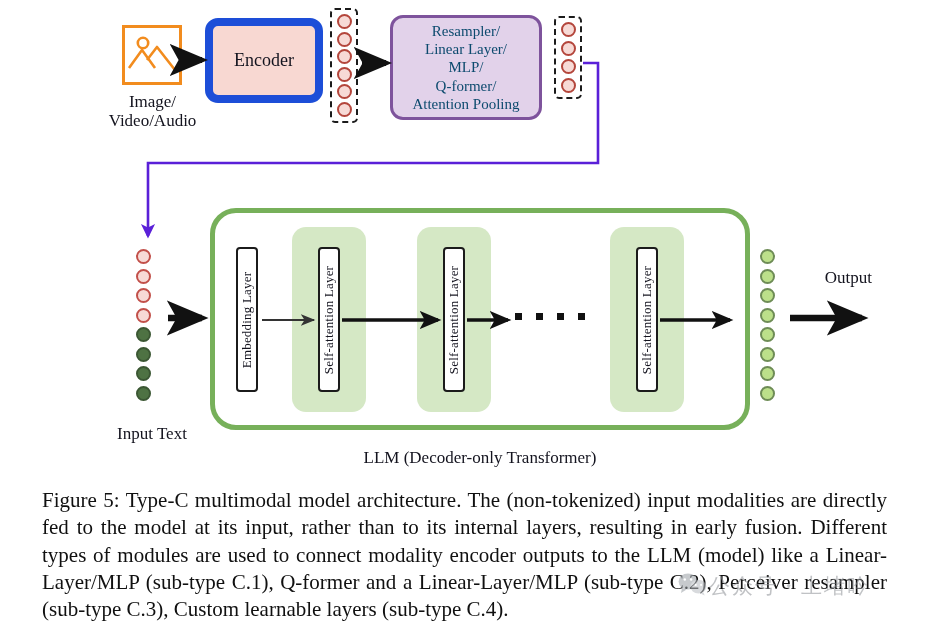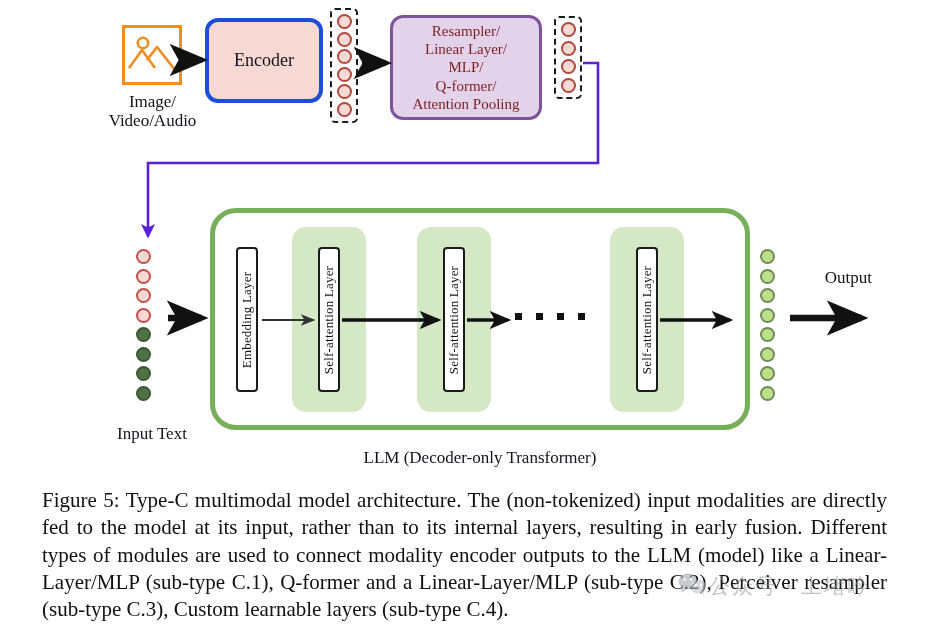--- a/index.html
+++ b/index.html
@@ -13,29 +13,29 @@
 
   
   #modality-icon{left:122px;top:25px;width:60px;height:60px;
       border:3px solid #F28C1E;box-sizing:border-box;background:#fff;}
   #modality-icon svg{display:block;}
 
   .modality-caption{left:95px;top:92px;width:115px;font-size:17px;}
 
   
   #encoder-box{left:205px;top:18px;width:118px;height:85px;
-      background:#F8D8D2;border:4px solid #1d4ed8;border-radius:13px;
+      background:#F8D8D2;border:8px solid #1d4ed8;border-radius:13px;
       box-sizing:border-box;display:flex;align-items:center;justify-content:center;
       font-size:18px;color:#13131e;}
 
   
   #connector-box{left:390px;top:15px;width:152px;height:105px;
       background:#E2D2EA;border:3px solid #7E539C;border-radius:13px;
       box-sizing:border-box;display:flex;align-items:center;justify-content:center;
-      font-size:15px;line-height:1.22;text-align:center;color:#7f1d1d;}
+      font-size:15px;line-height:1.22;text-align:center;color:#0c4a6e;}
 
   
   .token-col{position:absolute;border:2px dashed #1b1b1b;border-radius:5px;
       box-sizing:border-box;display:flex;flex-direction:column;
       align-items:center;justify-content:space-between;padding:4px 4px;}
   #mod-tokens-1{left:330px;top:8px;width:28px;height:115px;}
   #mod-tokens-2{left:554px;top:16px;width:28px;height:83px;}
   .tok{width:15px;height:15px;border-radius:50%;box-sizing:border-box;}
   .tok-mod{background:#F7DAD6;border:2.4px solid #B4463C;}
 

